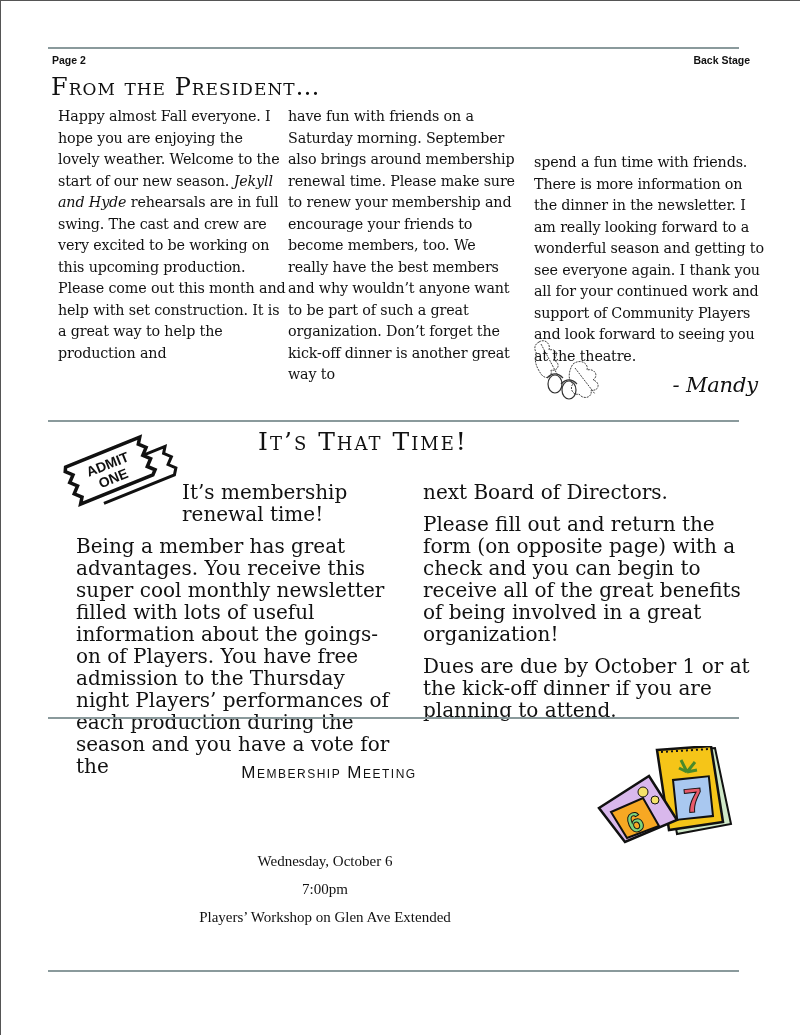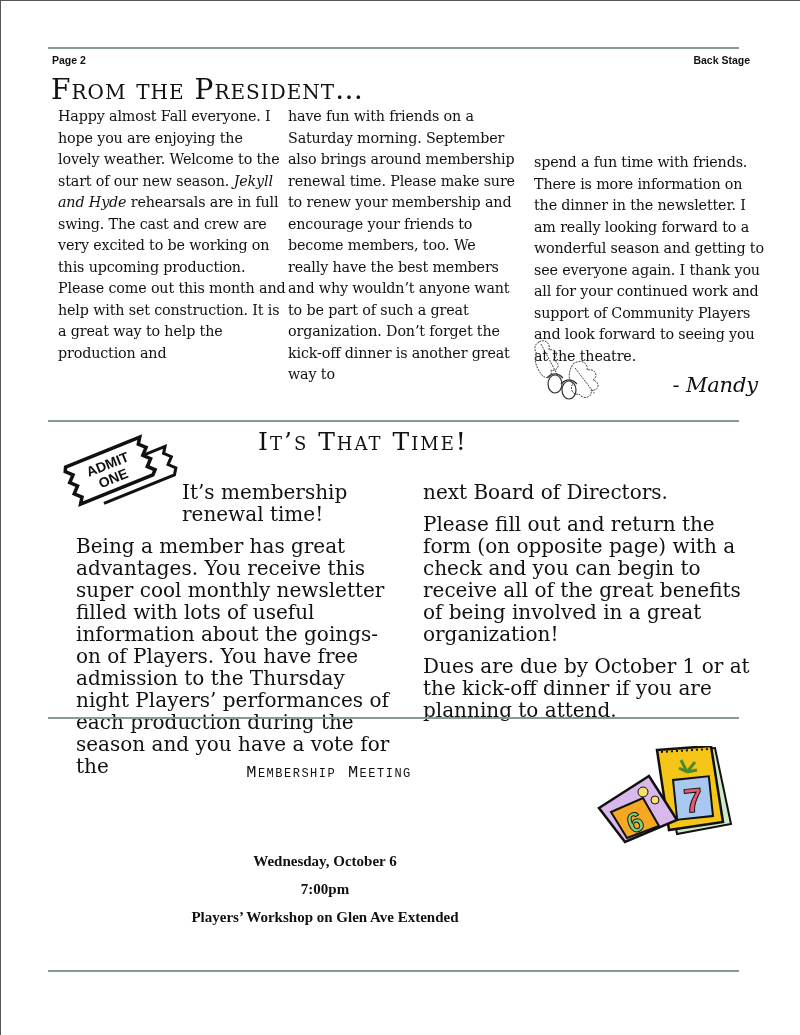--- a/index.html
+++ b/index.html
@@ -11,21 +11,21 @@
       box-sizing: border-box;
       font-family: "DejaVu Serif", serif;
       color: #111;
     }
     .rule { position: absolute; left: 47px; width: 691px; height: 0; border-top: 2px solid #8a9a9c; }
     .header-label { position: absolute; top: 53px; font-family: "Liberation Sans", sans-serif; font-weight: bold; font-size: 10.5px; color: #111; }
     #page-num { left: 51px; }
     #pub-name { right: 50px; }
     .title-president {
       position: absolute; left: 50px; top: 72px;
-      font-family: "DejaVu Serif", serif; font-size: 28px; letter-spacing: 1px;
+      font-family: "DejaVu Serif", serif; font-size: 24px; letter-spacing: 1px;
       font-variant: small-caps; font-weight: normal; color: #111;
     }
     .col { position: absolute; font-size: 14.3px; line-height: 21.5px; }
     .col p { margin: 0; }
     .pres-col { top: 105px; width: 230px; letter-spacing: -0.15px; }
     #pres-col-1 { left: 48px; margin-left: 9px; }
     #pres-col-2 { left: 287px; }
     #pres-col-3 { left: 533px; margin-top: 46px; }
     .signature { text-align: right; font-style: italic; font-size: 21px; margin-top: 8px !important; padding-right: 6px; }
     .acorn-icon { position: absolute; left: 530px; top: 333px; width: 90px; height: 72px; }
@@ -37,25 +37,25 @@
     }
     .ticket-icon { position: absolute; left: 62px; top: 428px; width: 115px; height: 85px; }
     .time-col { width: 330px; font-size: 20px; line-height: 22px; }
     #time-col-1 { left: 75px; top: 480px; width: 325px; }
     #time-col-1 .intro { padding-left: 106px; margin-bottom: 10px; }
     #time-col-2 { left: 422px; top: 480px; width: 330px; }
     #time-col-2 p { margin-bottom: 10px; }
 
     .title-meeting {
       position: absolute; left: 0; width: 656px; top: 762px; text-align: center;
-      font-family: Liberation Mono, monospace; font-size: 17px; letter-spacing: 1.5px;
+      font-family: Liberation Sans, sans-serif; font-size: 17px; letter-spacing: 1.5px;
       font-variant: small-caps; color: #111;
     }
     .calendar-icon { position: absolute; left: 592px; top: 745px; width: 145px; height: 100px; }
-    .meeting-details { position: absolute; left: 0; width: 648px; top: 846px; text-align: center; font-family: "Liberation Serif", serif; font-weight: bold; font-size: 15px; line-height: 28px; }
+    .meeting-details { position: absolute; left: 0; width: 648px; top: 846px; text-align: center; font-family: "Liberation Serif", serif; font-weight: normal; font-size: 15px; line-height: 28px; }
     .meeting-details div { margin: 0; }
   </style>
 </head>
 <body>
 
 <div class="rule" style="top:46px;"></div>
 <div class="header-label" id="page-num">Page 2</div>
 <div class="header-label" id="pub-name">Back Stage</div>
 
 <div class="title-president">From the President…</div>

